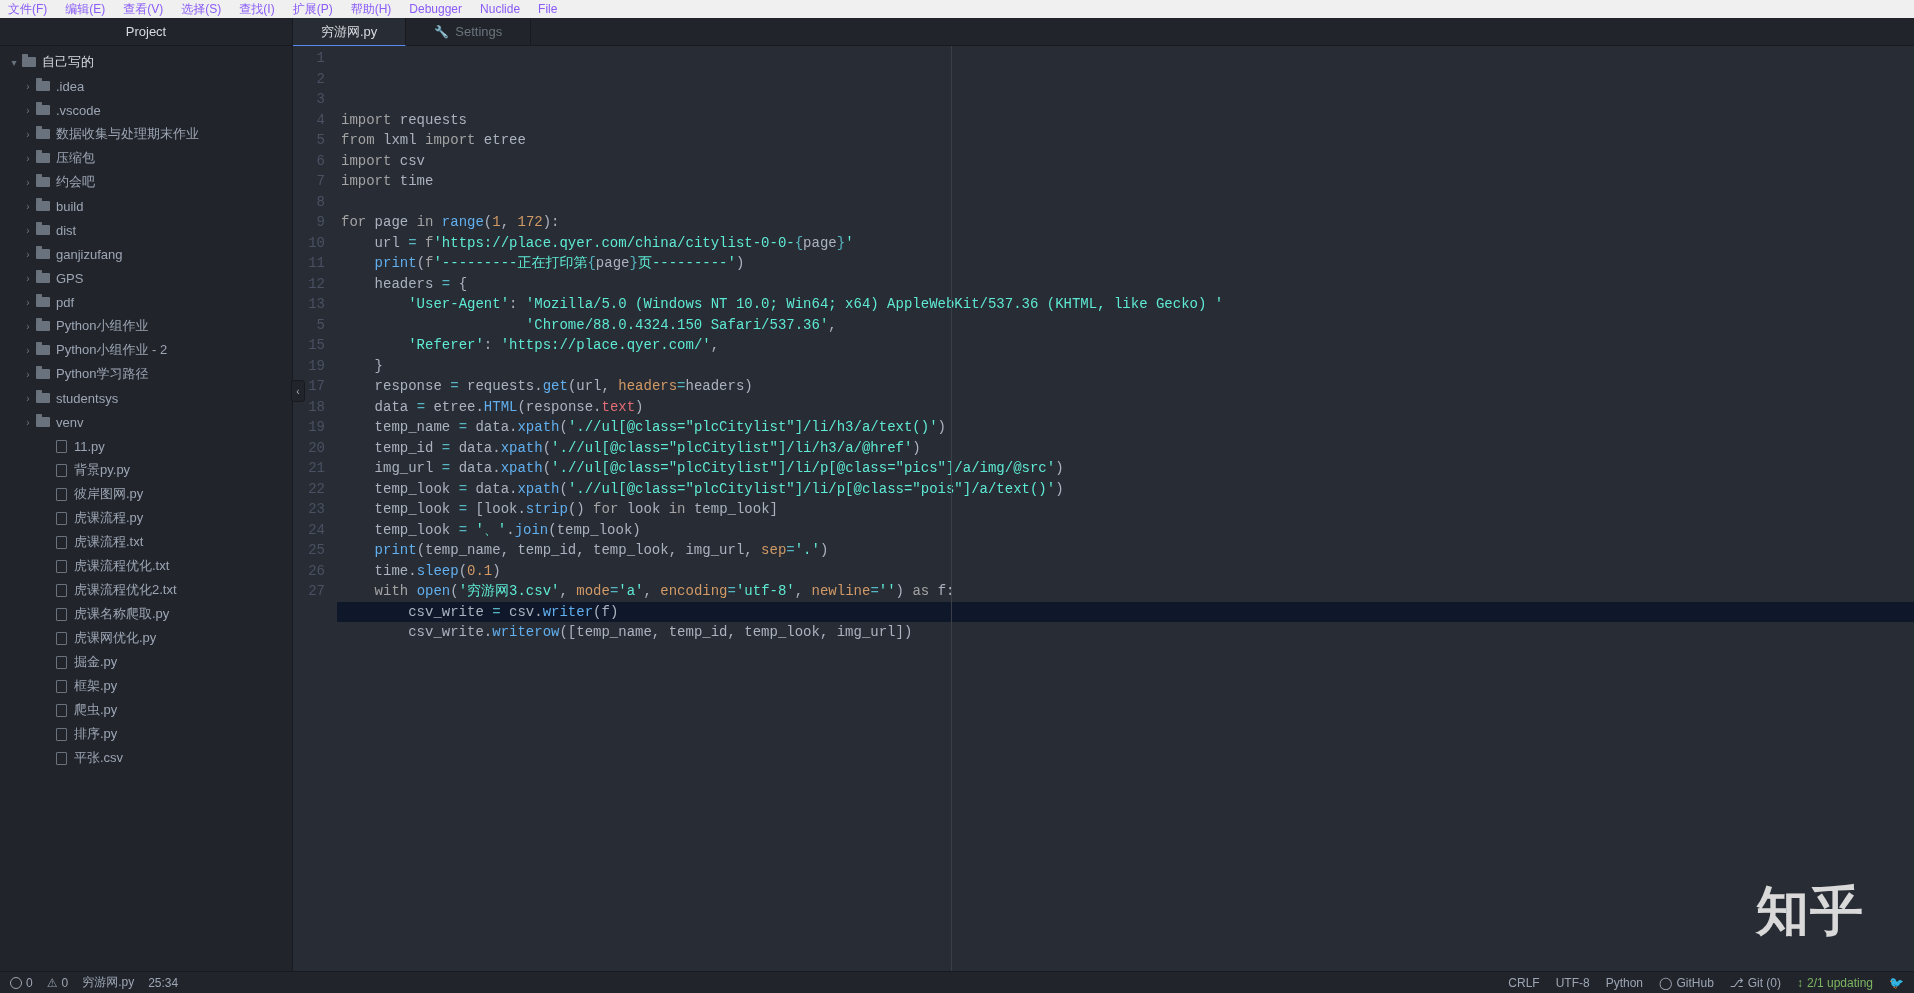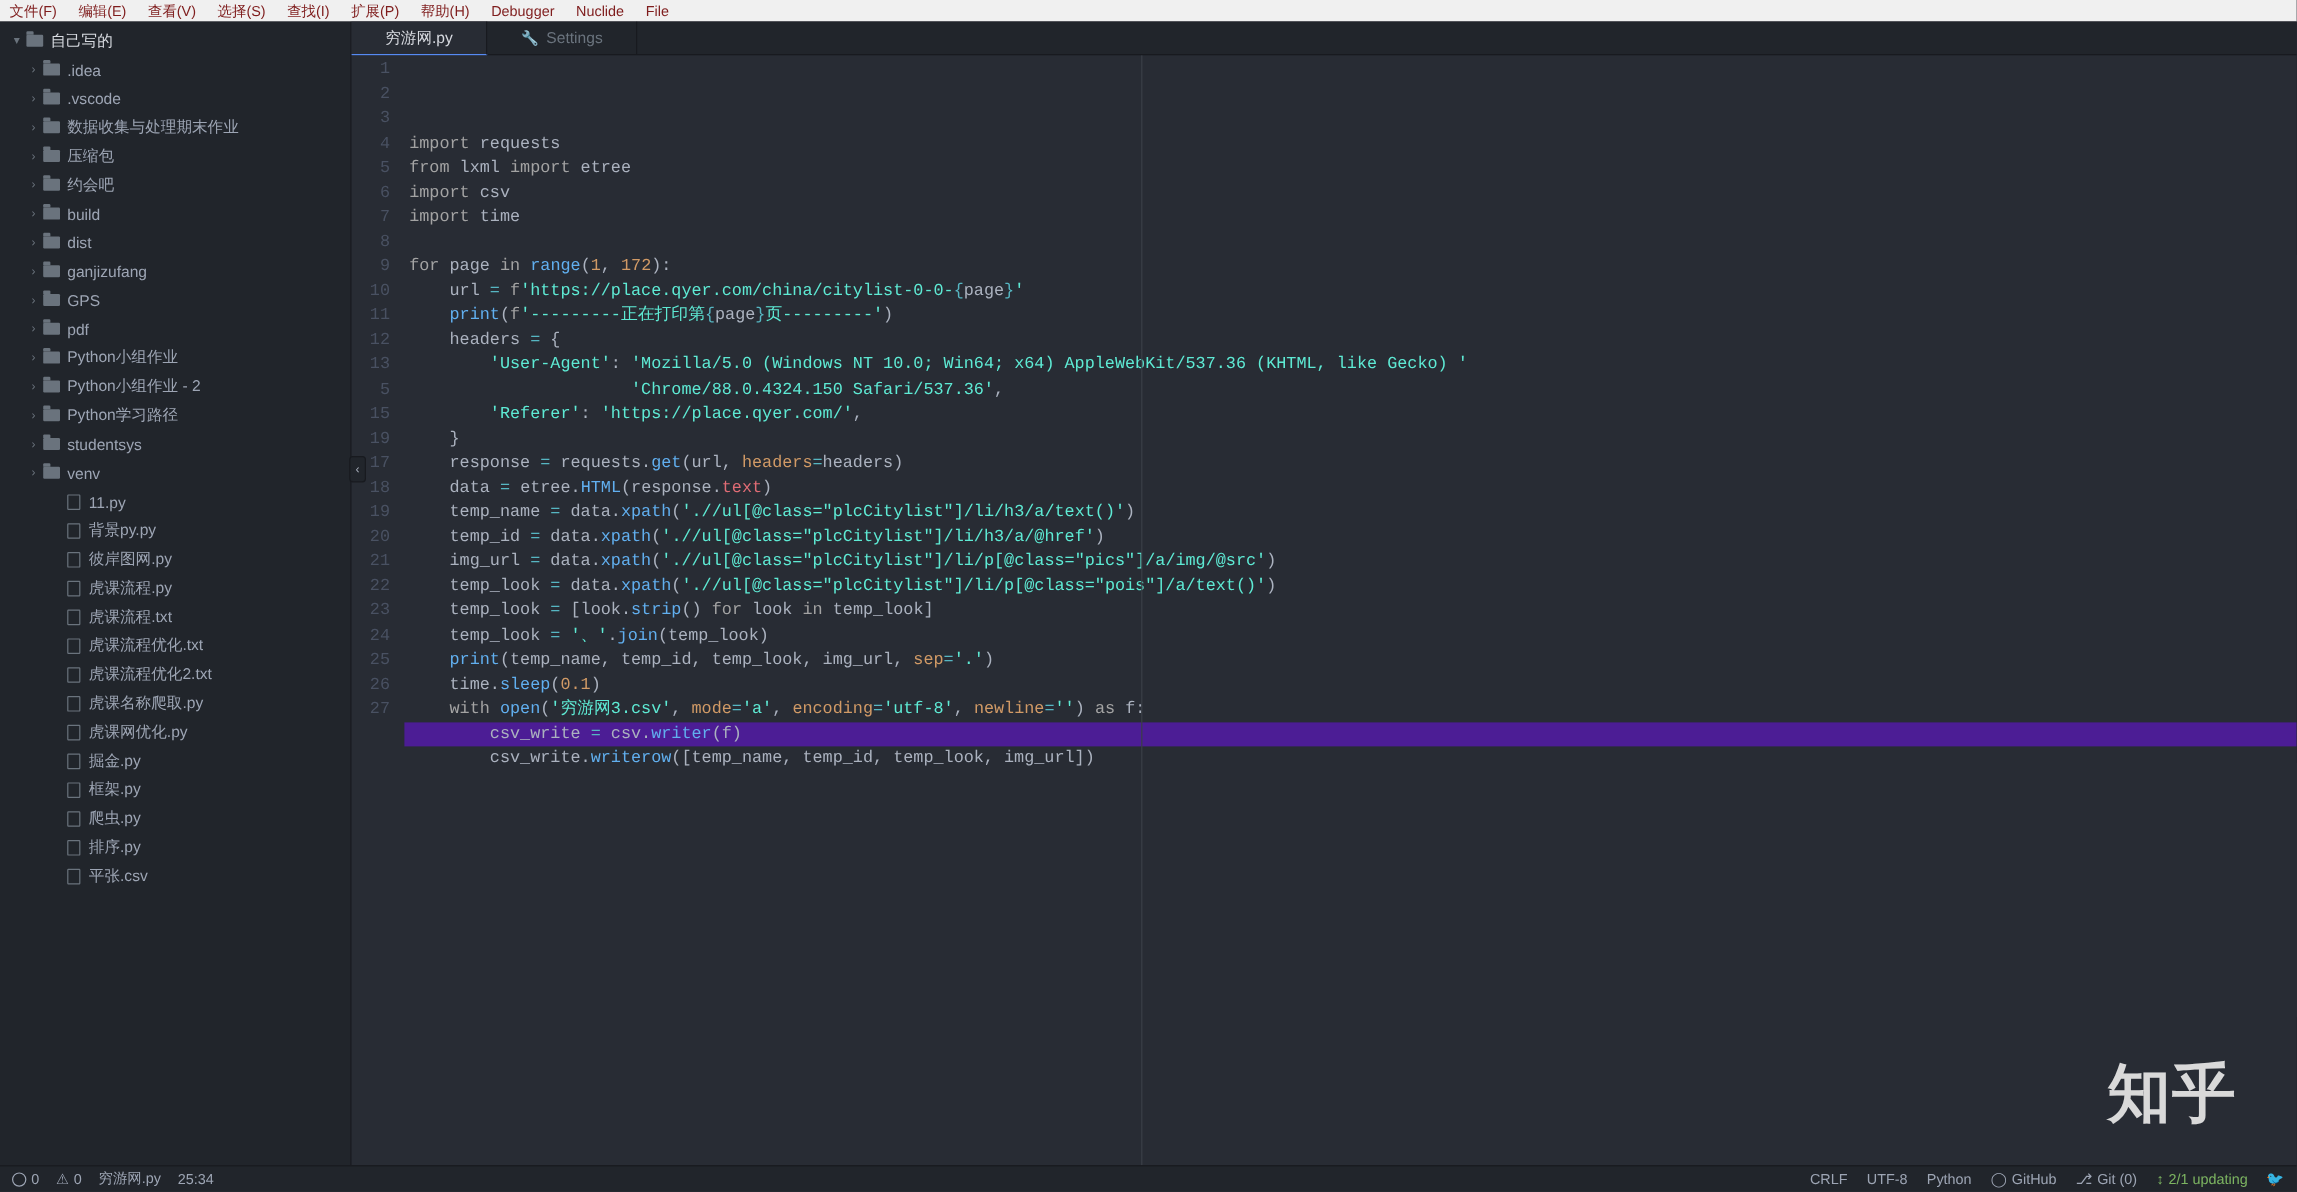--- a/index.html
+++ b/index.html
@@ -9,21 +9,21 @@
   background: #282c34;
   color: #abb2bf;
   width: 1914px;
   height: 993px;
   overflow: hidden;
   display: flex;
   flex-direction: column;
 }
 .menubar {
   background: #f0f0f0;
-  color: #7f1d1d;
+  color: #8b5cf6;
   height: 18px;
   display: flex;
   align-items: center;
   padding: 0 8px;
   font-size: 12px;
 }
 .menubar-item { margin-right: 18px; cursor: default; }
 .workspace {
   flex: 1;
   display: flex;
@@ -112,21 +112,21 @@
   user-select: none;
 }
 .code {
   flex: 1;
   padding-top: 2px;
   white-space: pre;
   color: #abb2bf;
   position: relative;
 }
 .code-line { height: 20.5px; }
-.code-line.current { background: #4c1d95; margin-left: -4px; padding-left: 4px; }
+.code-line.current { background: #0f172a; margin-left: -4px; padding-left: 4px; }
 .wrap-guide { position: absolute; top: 0; bottom: 0; left: 610px; width: 1px; background: #3b4048; }
 .kw { color: #a3a3a3; }
 .fn { color: #61afef; }
 .str { color: #5eead4; }
 .num { color: #d19a66; }
 .op { color: #56b6c2; }
 .id { color: #e06c75; }
 .attr { color: #d19a66; }
 .plain { color: #abb2bf; }
 .statusbar {
@@ -186,20 +186,21 @@
     <span class="menubar-item">查找(I)</span>
     <span class="menubar-item">扩展(P)</span>
     <span class="menubar-item">帮助(H)</span>
     <span class="menubar-item">Debugger</span>
     <span class="menubar-item">Nuclide</span>
     <span class="menubar-item">File</span>
   </div>
 
 <div class="workspace">
   <div class="sidebar">
+    <div class="sidebar-header">Project</div>
     <div class="tree" id="tree">
         <div class="tree-row depth0 root">
           <span class="chev">▾</span>
           <span class="ficon">
             <span class="folder-icon"></span>
           </span>
           <span>自己写的</span>
         </div>
         <div class="tree-row depth1">
           <span class="chev">›</span>

